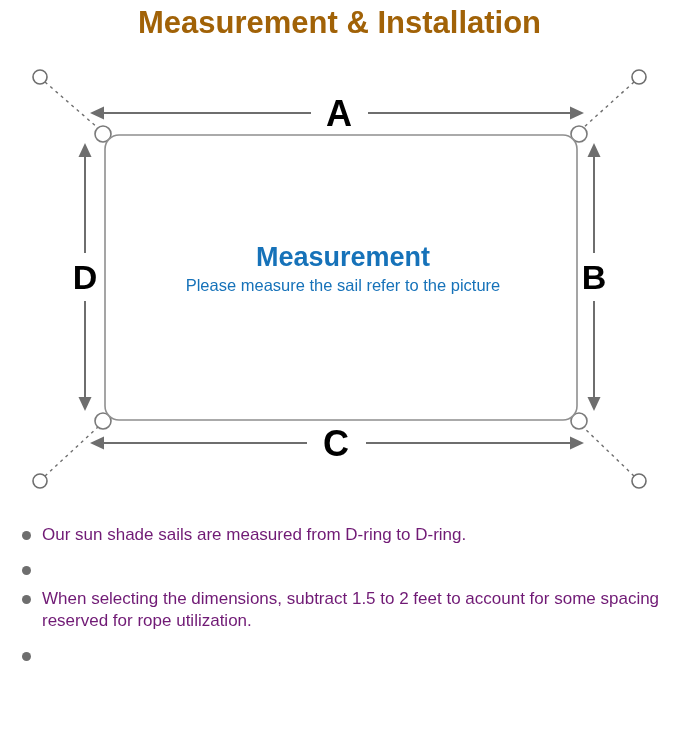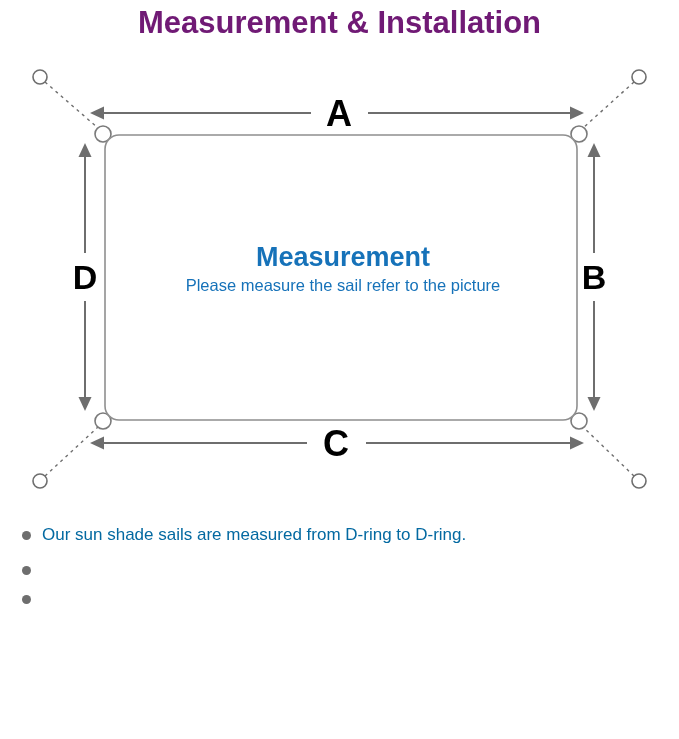--- a/index.html
+++ b/index.html
@@ -1,27 +1,27 @@
 <!DOCTYPE html>
 <html><head>
 <meta charset="utf-8">
 <style>
   html,body{margin:0;padding:0;background:#ffffff;}
   body{width:679px;height:739px;overflow:hidden;font-family:"Liberation Sans",sans-serif;position:relative;}
   .page{position:absolute;inset:0;width:679px;height:739px;background:#ffffff;}
   .title{
     position:absolute;top:0;left:0;width:679px;height:46px;
     display:flex;align-items:center;justify-content:center;
-    font-size:31px;font-weight:700;color:#701a75;letter-spacing:0px;
+    font-size:31px;font-weight:700;color:#a16207;letter-spacing:0px;
   }
   .diagram{position:absolute;top:58px;left:0;}
   .notes{position:absolute;top:524px;left:0;width:679px;box-sizing:border-box;padding:0 2px 0 22px;}
   .note{display:flex;align-items:flex-start;margin-bottom:13px;}
   .dot{flex:0 0 9px;width:9px;height:9px;border-radius:50%;background:#6e6e6e;margin-top:7px;margin-right:11px;}
-  .note-text{font-size:17px;line-height:22px;color:#0369a1;}
+  .note-text{font-size:17px;line-height:22px;color:#701a75;}
 </style>
 </head>
 <body>
 
 <div class="page">
 
   <div class="title">Measurement &amp; Installation</div>
 
   <svg class="diagram" width="679" height="462" viewBox="0 0 679 462">
 
@@ -83,16 +83,20 @@
   <div class="notes">
     <div class="note">
       <span class="dot"></span>
       <span class="note-text">Our sun shade sails are measured from D-ring to D-ring.</span>
     </div>
     <div class="note">
       <span class="dot"></span>
     </div>
     <div class="note">
       <span class="dot"></span>
+      <span class="note-text">When selecting the dimensions, subtract 1.5 to 2 feet to account for some spacing reserved for rope utilization.</span>
+    </div>
+    <div class="note">
+      <span class="dot"></span>
     </div>
   </div>
 
 </div>
 
 </body></html>

